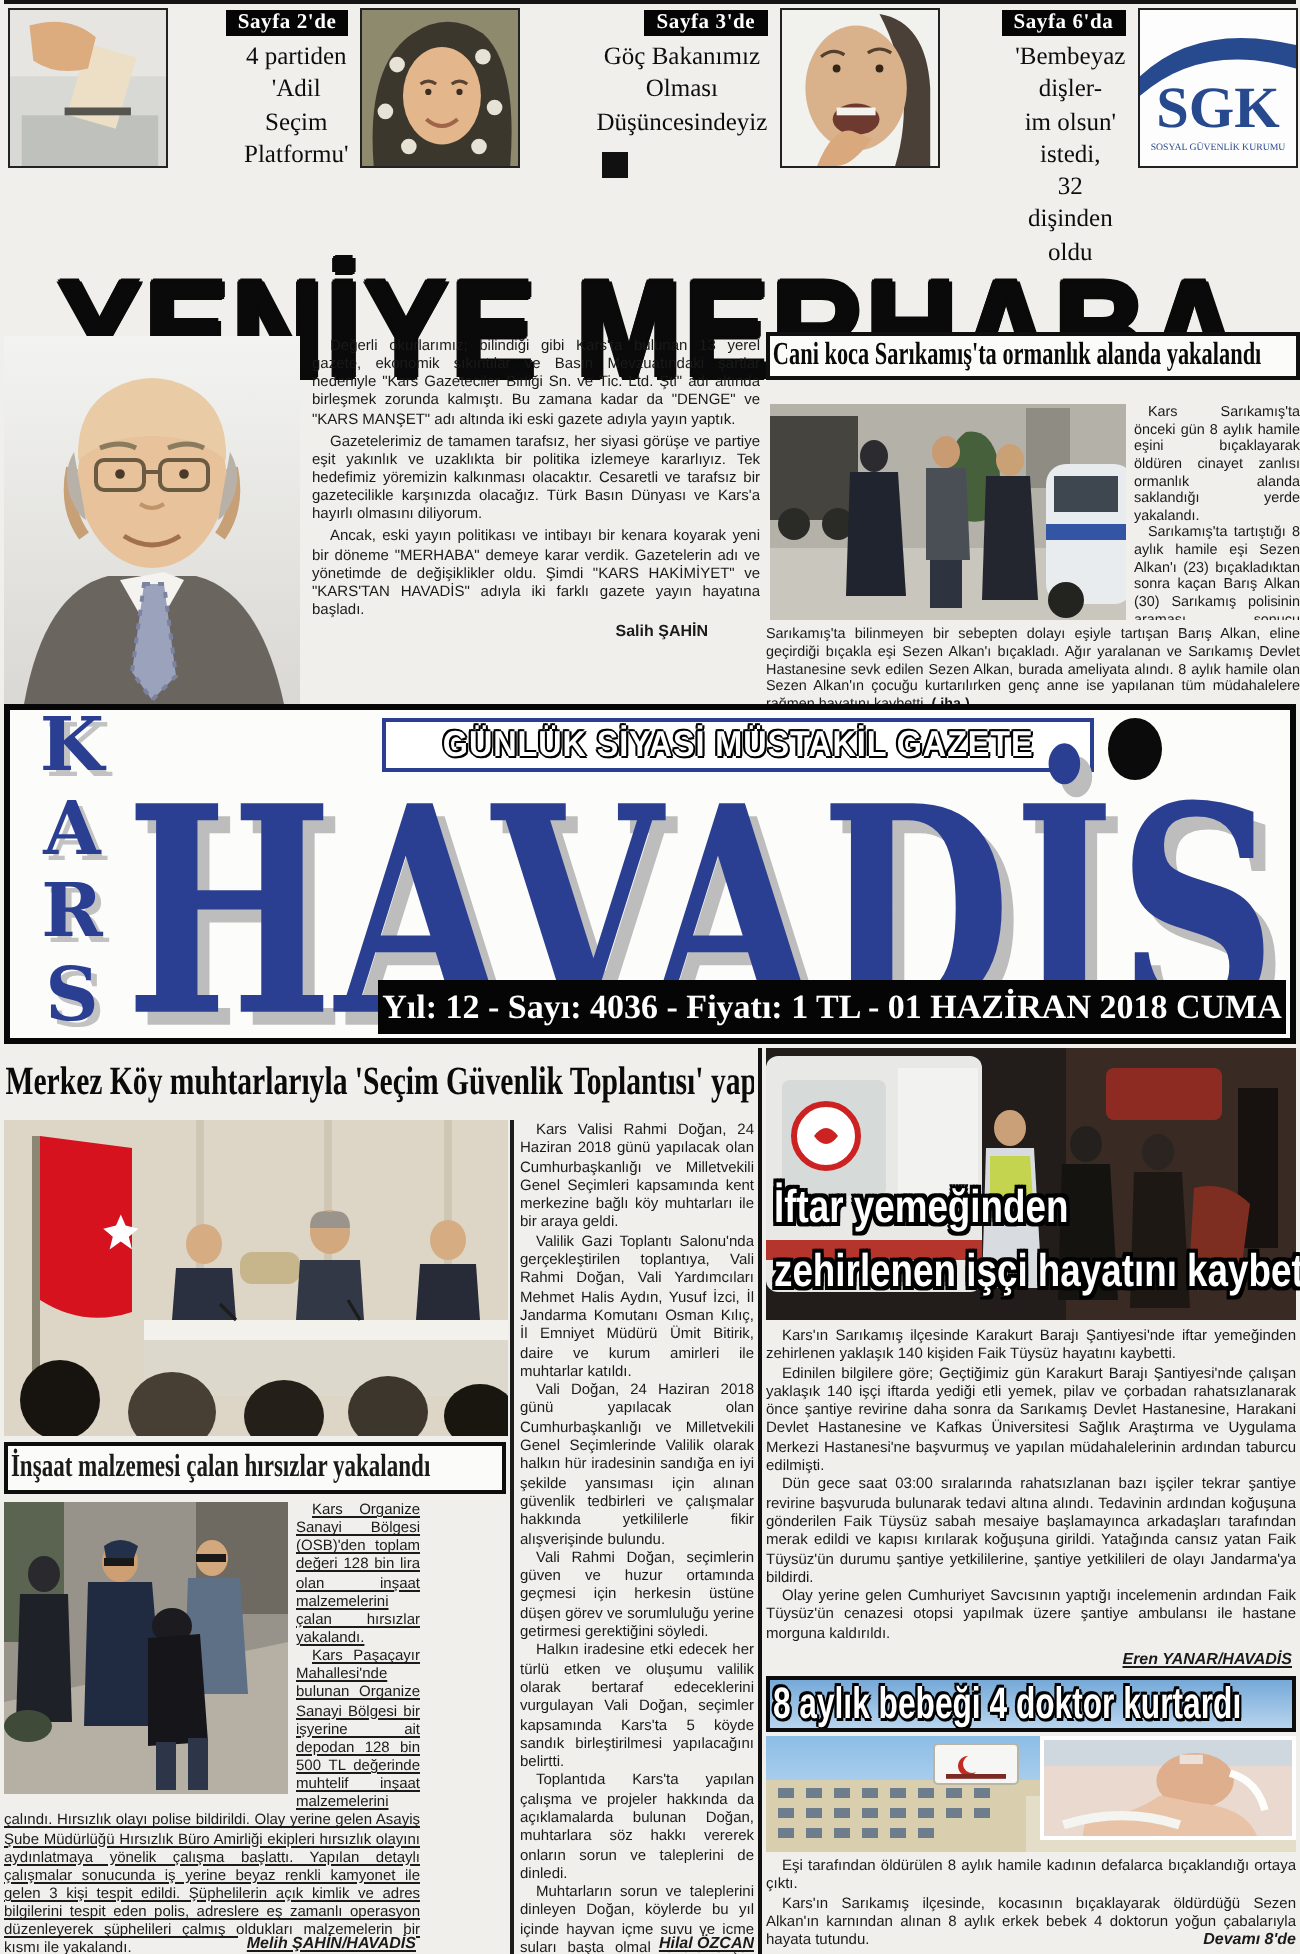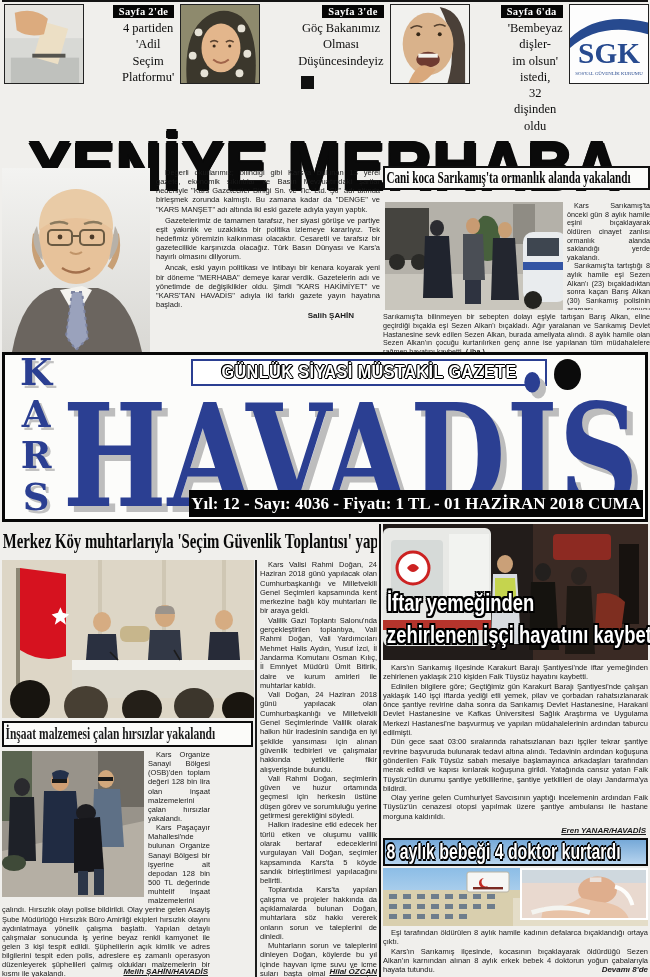--- a/index.html
+++ b/index.html
@@ -73,21 +73,21 @@
   .secim-head{position:absolute;left:0;top:2px;width:375px;height:30px;display:flex;align-items:center;overflow:hidden;}
   .secim-head span{font:bold 20px "Liberation Serif",serif;white-space:nowrap;color:#0a0a0a;
                    transform:scaleX(.74);transform-origin:left center;padding-left:1px;}
   .meeting-photo{position:absolute;left:0;top:36px;width:252px;height:158px;overflow:hidden;}
   .meeting-photo svg{display:block;width:100%;height:100%;}
   .insaat-headbox{position:absolute;left:0;top:197px;width:251px;height:26px;border:2px solid #0c0c0c;
                   background:#fbfbf9;display:flex;align-items:center;overflow:hidden;}
   .insaat-headbox span{font:bold 16px "Liberation Serif",serif;white-space:nowrap;
                        transform:scaleX(.72);transform-origin:left center;padding-left:2px;}
   .insaat-story{position:absolute;left:0;top:226px;width:208px;bottom:0;overflow:hidden;
-                font-size:7.5px;line-height:1.22;text-align:justify;}
+                font-size:7.5px;line-height:1.22;text-align:justify;text-decoration:underline;}
   .insaat-story p{margin:0;text-indent:8px;}
   .arrest-photo{float:left;width:142px;height:146px;margin:1px 4px 2px 0;overflow:hidden;}
   .arrest-photo svg{display:block;width:100%;height:100%;}
   .author{font:bold italic 8px "Liberation Sans",sans-serif;text-decoration:underline;}
   .author-row{position:absolute;right:2px;bottom:1px;background:#f0efec;padding-left:4px;}
 
   .midcol{position:absolute;left:258px;top:36px;width:117px;bottom:0;overflow:hidden;
           font-size:7.5px;line-height:1.24;text-align:justify;}
   .midcol p{margin:0;text-indent:8px;}
   .midcol .author-row{right:0;}
@@ -431,21 +431,21 @@
             <ellipse cx="196" cy="52" rx="8" ry="9" fill="#2b2420"></ellipse>
             <path d="M184 62 L208 62 L212 130 L182 130Z" fill="#1d1813"></path>
             <path d="M214 70 q16 -4 28 8 l-4 30 q-16 6 -26 -4Z" fill="#7e2e20"></path>
           </g>
         </svg>
       </div>
       <div class="iftar-line iftar-l1">İftar yemeğinden</div>
       <div class="iftar-line iftar-l2">zehirlenen işçi hayatını kaybetti</div>
 
       <div class="iftar-body">
-        <p>Kars'ın Sarıkamış ilçesinde Karakurt Barajı Şantiyesi'nde iftar yemeğinden zehirlenen yaklaşık 210 kişiden Faik Tüysüz hayatını kaybetti.</p>
+        <p>Kars'ın Sarıkamış ilçesinde Karakurt Barajı Şantiyesi'nde iftar yemeğinden zehirlenen yaklaşık 140 kişiden Faik Tüysüz hayatını kaybetti.</p>
         <p>Edinilen bilgilere göre; Geçtiğimiz gün Karakurt Barajı Şantiyesi'nde çalışan yaklaşık 140 işçi iftarda yediği etli yemek, pilav ve çorbadan rahatsızlanarak önce şantiye revirine daha sonra da Sarıkamış Devlet Hastanesine, Harakani Devlet Hastanesine ve Kafkas Üniversitesi Sağlık Araştırma ve Uygulama Merkezi Hastanesi'ne başvurmuş ve yapılan müdahalelerinin ardından taburcu edilmişti.</p>
         <p>Dün gece saat 03:00 sıralarında rahatsızlanan bazı işçiler tekrar şantiye revirine başvuruda bulunarak tedavi altına alındı. Tedavinin ardından koğuşuna gönderilen Faik Tüysüz sabah mesaiye başlamayınca arkadaşları tarafından merak edildi ve kapısı kırılarak koğuşuna girildi. Yatağında cansız yatan Faik Tüysüz'ün durumu şantiye yetkililerine, şantiye yetkilileri de olayı Jandarma'ya bildirdi.</p>
         <p>Olay yerine gelen Cumhuriyet Savcısının yaptığı incelemenin ardından Faik Tüysüz'ün cenazesi otopsi yapılmak üzere şantiye ambulansı ile hastane morguna kaldırıldı.</p>
       </div>
       <div class="iftar-author">
         <span class="author">Eren YANAR/HAVADİS</span>
       </div>
 
       <div class="bebek-headbox">
         <span>8 aylık bebeği 4 doktor kurtardı</span>

